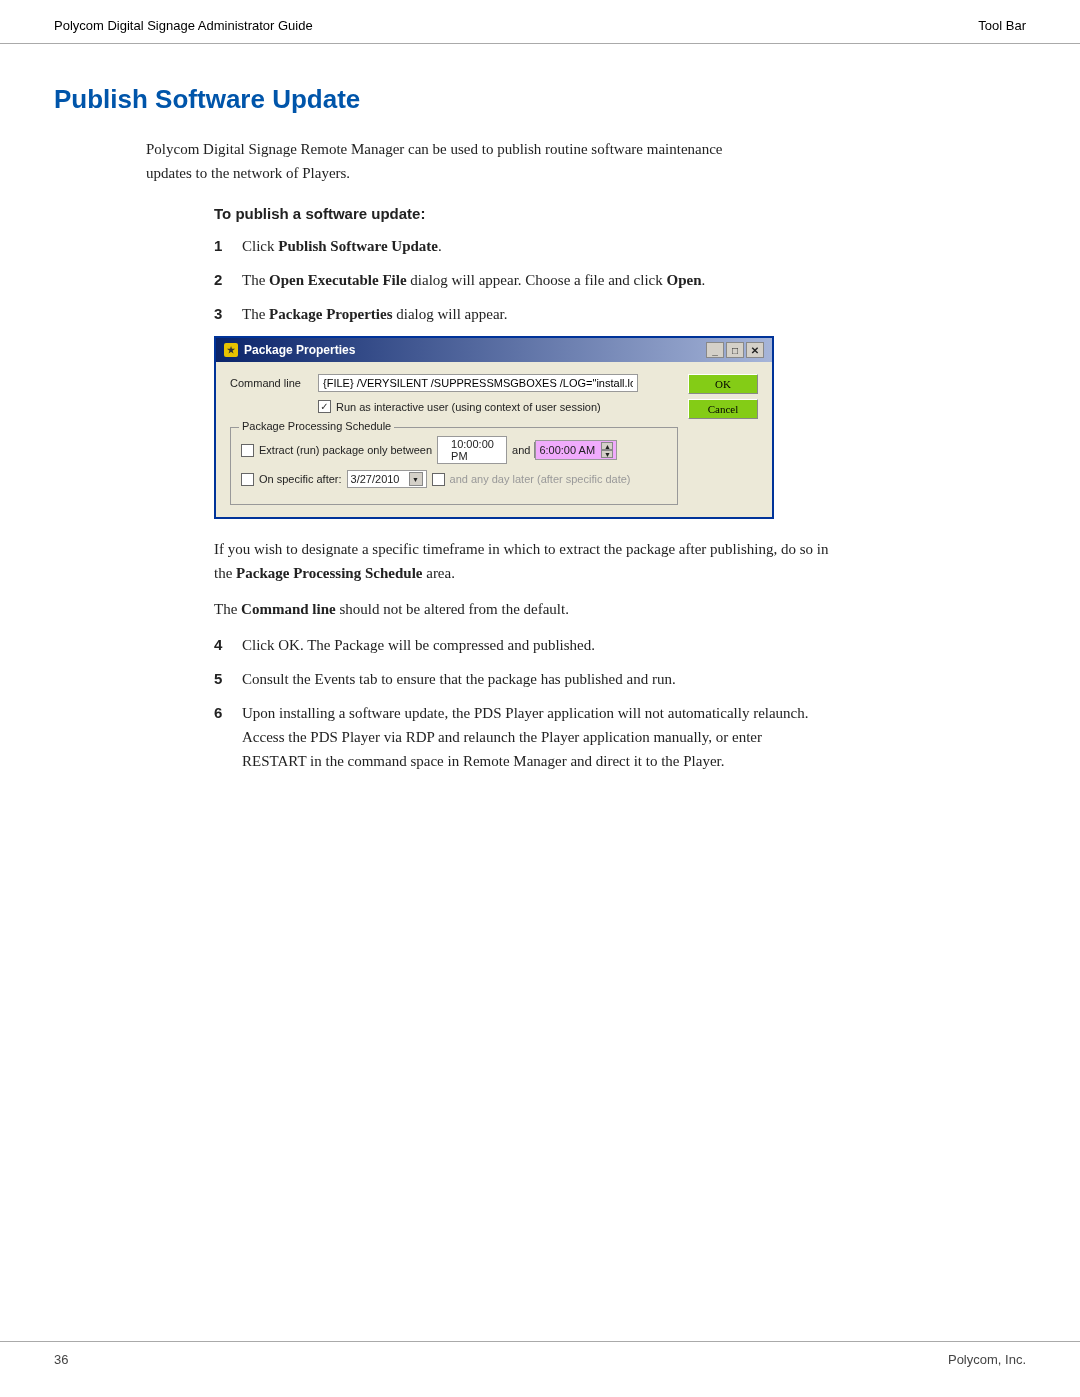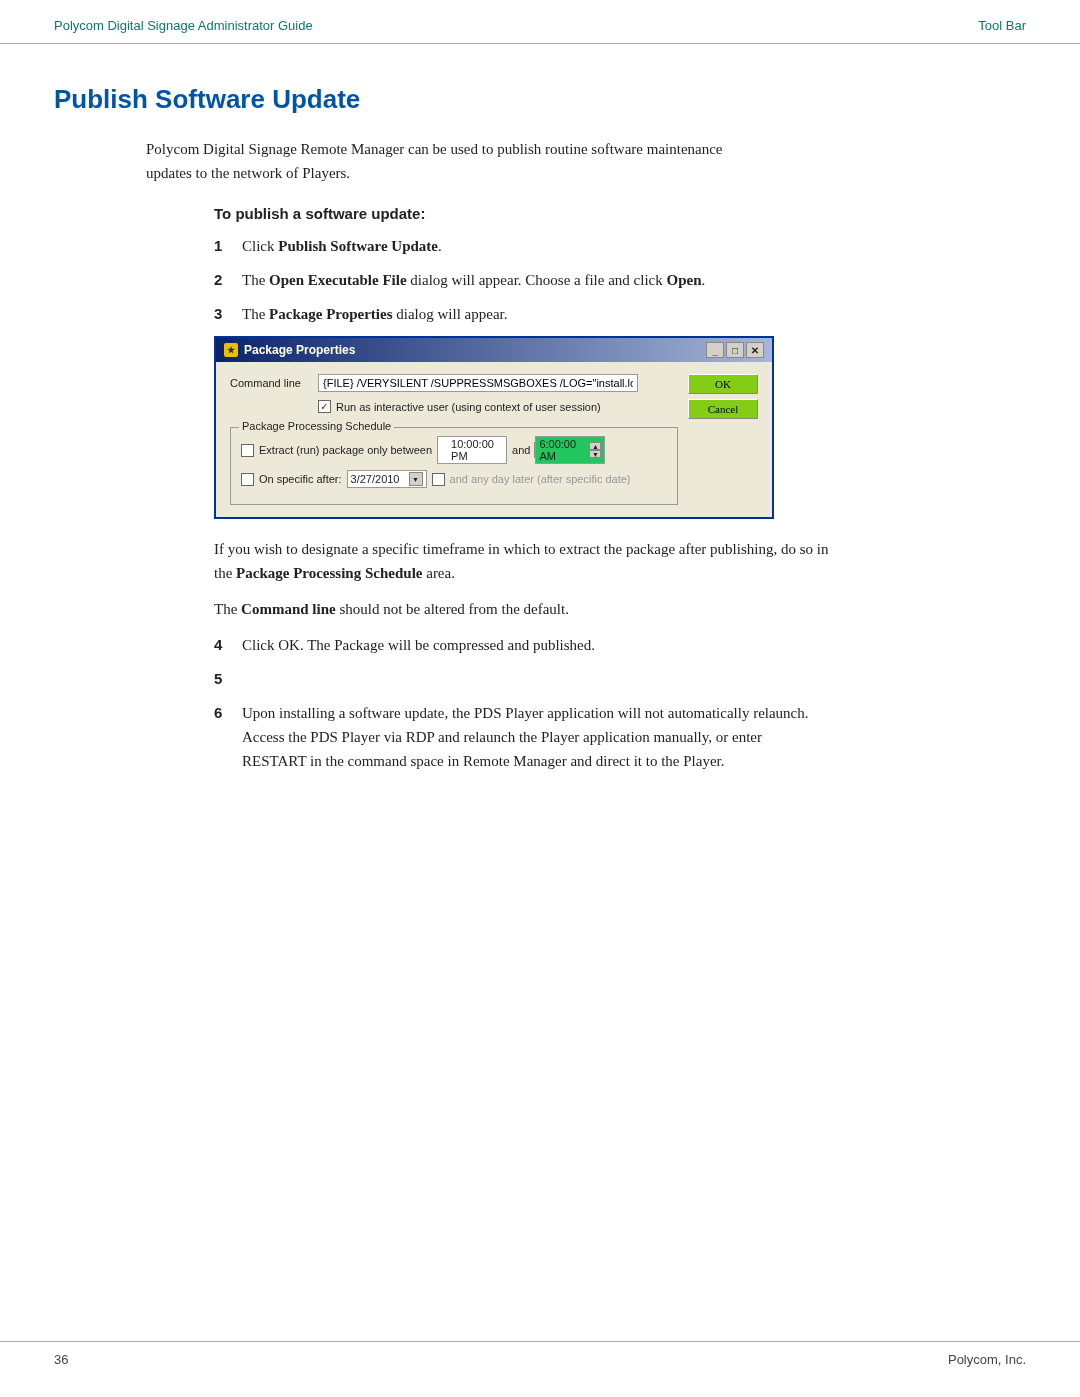--- a/index.html
+++ b/index.html
@@ -14,21 +14,21 @@
     }
 
     
     .page-header {
       display: flex;
       justify-content: space-between;
       align-items: center;
       padding: 18px 54px 10px 54px;
       border-bottom: 1px solid #aaa;
       font-size: 13px;
-      color: #0f766e;
+      color: #000000;
       font-family: Arial, sans-serif;
     }
 
     
     .page-footer {
       position: absolute;
       bottom: 30px;
       left: 0; right: 0;
       display: flex;
       justify-content: space-between;
@@ -361,21 +361,21 @@
 
               <div style="display:flex; align-items:center; border: 1px solid #999; background:white; padding: 1px 13px; font-size:11px; width:70px;gap:40px;">
                 <span style="flex:1; font-size:11px;">10:00:00 PM</span>
                 <div class="spin-btn">
                   <div class="spin-up">▲</div>
                   <div class="spin-down">▼</div>
                 </div>
               </div>
               <span>and</span>
 
-              <div style="display:flex; align-items:center; border: 1px solid #999; background:#22c55e; padding: 1px 3px; font-size:11px; width:70px;">
+              <div style="display:flex; align-items:center; border: 1px solid #999; background:#f0abfc; padding: 1px 3px; font-size:11px; width:82px;">
                 <span style="flex:1; font-size:11px;">6:00:00 AM</span>
                 <div class="spin-btn">
                   <div class="spin-up">▲</div>
                   <div class="spin-down">▼</div>
                 </div>
               </div>
             </div>
 
             <div class="dialog-schedule-row">
               <div class="dialog-checkbox" style="background:white;"></div>
@@ -408,20 +408,21 @@
     The <strong>Command line</strong> should not be altered from the default.
   </p>
 
   <ol class="numbered-list">
     <li>
       <span class="num">4</span>
       <span class="text">Click OK. The Package will be compressed and published.</span>
     </li>
     <li>
       <span class="num">5</span>
+      <span class="text">Consult the Events tab to ensure that the package has published and run.</span>
     </li>
     <li>
       <span class="num">6</span>
       <span class="text">Upon installing a software update, the PDS Player application will not automatically relaunch. Access the PDS Player via RDP and relaunch the Player application manually, or enter RESTART in the command space in Remote Manager and direct it to the Player.</span>
     </li>
   </ol>
 
 </div>
 
 <div class="page-footer">

